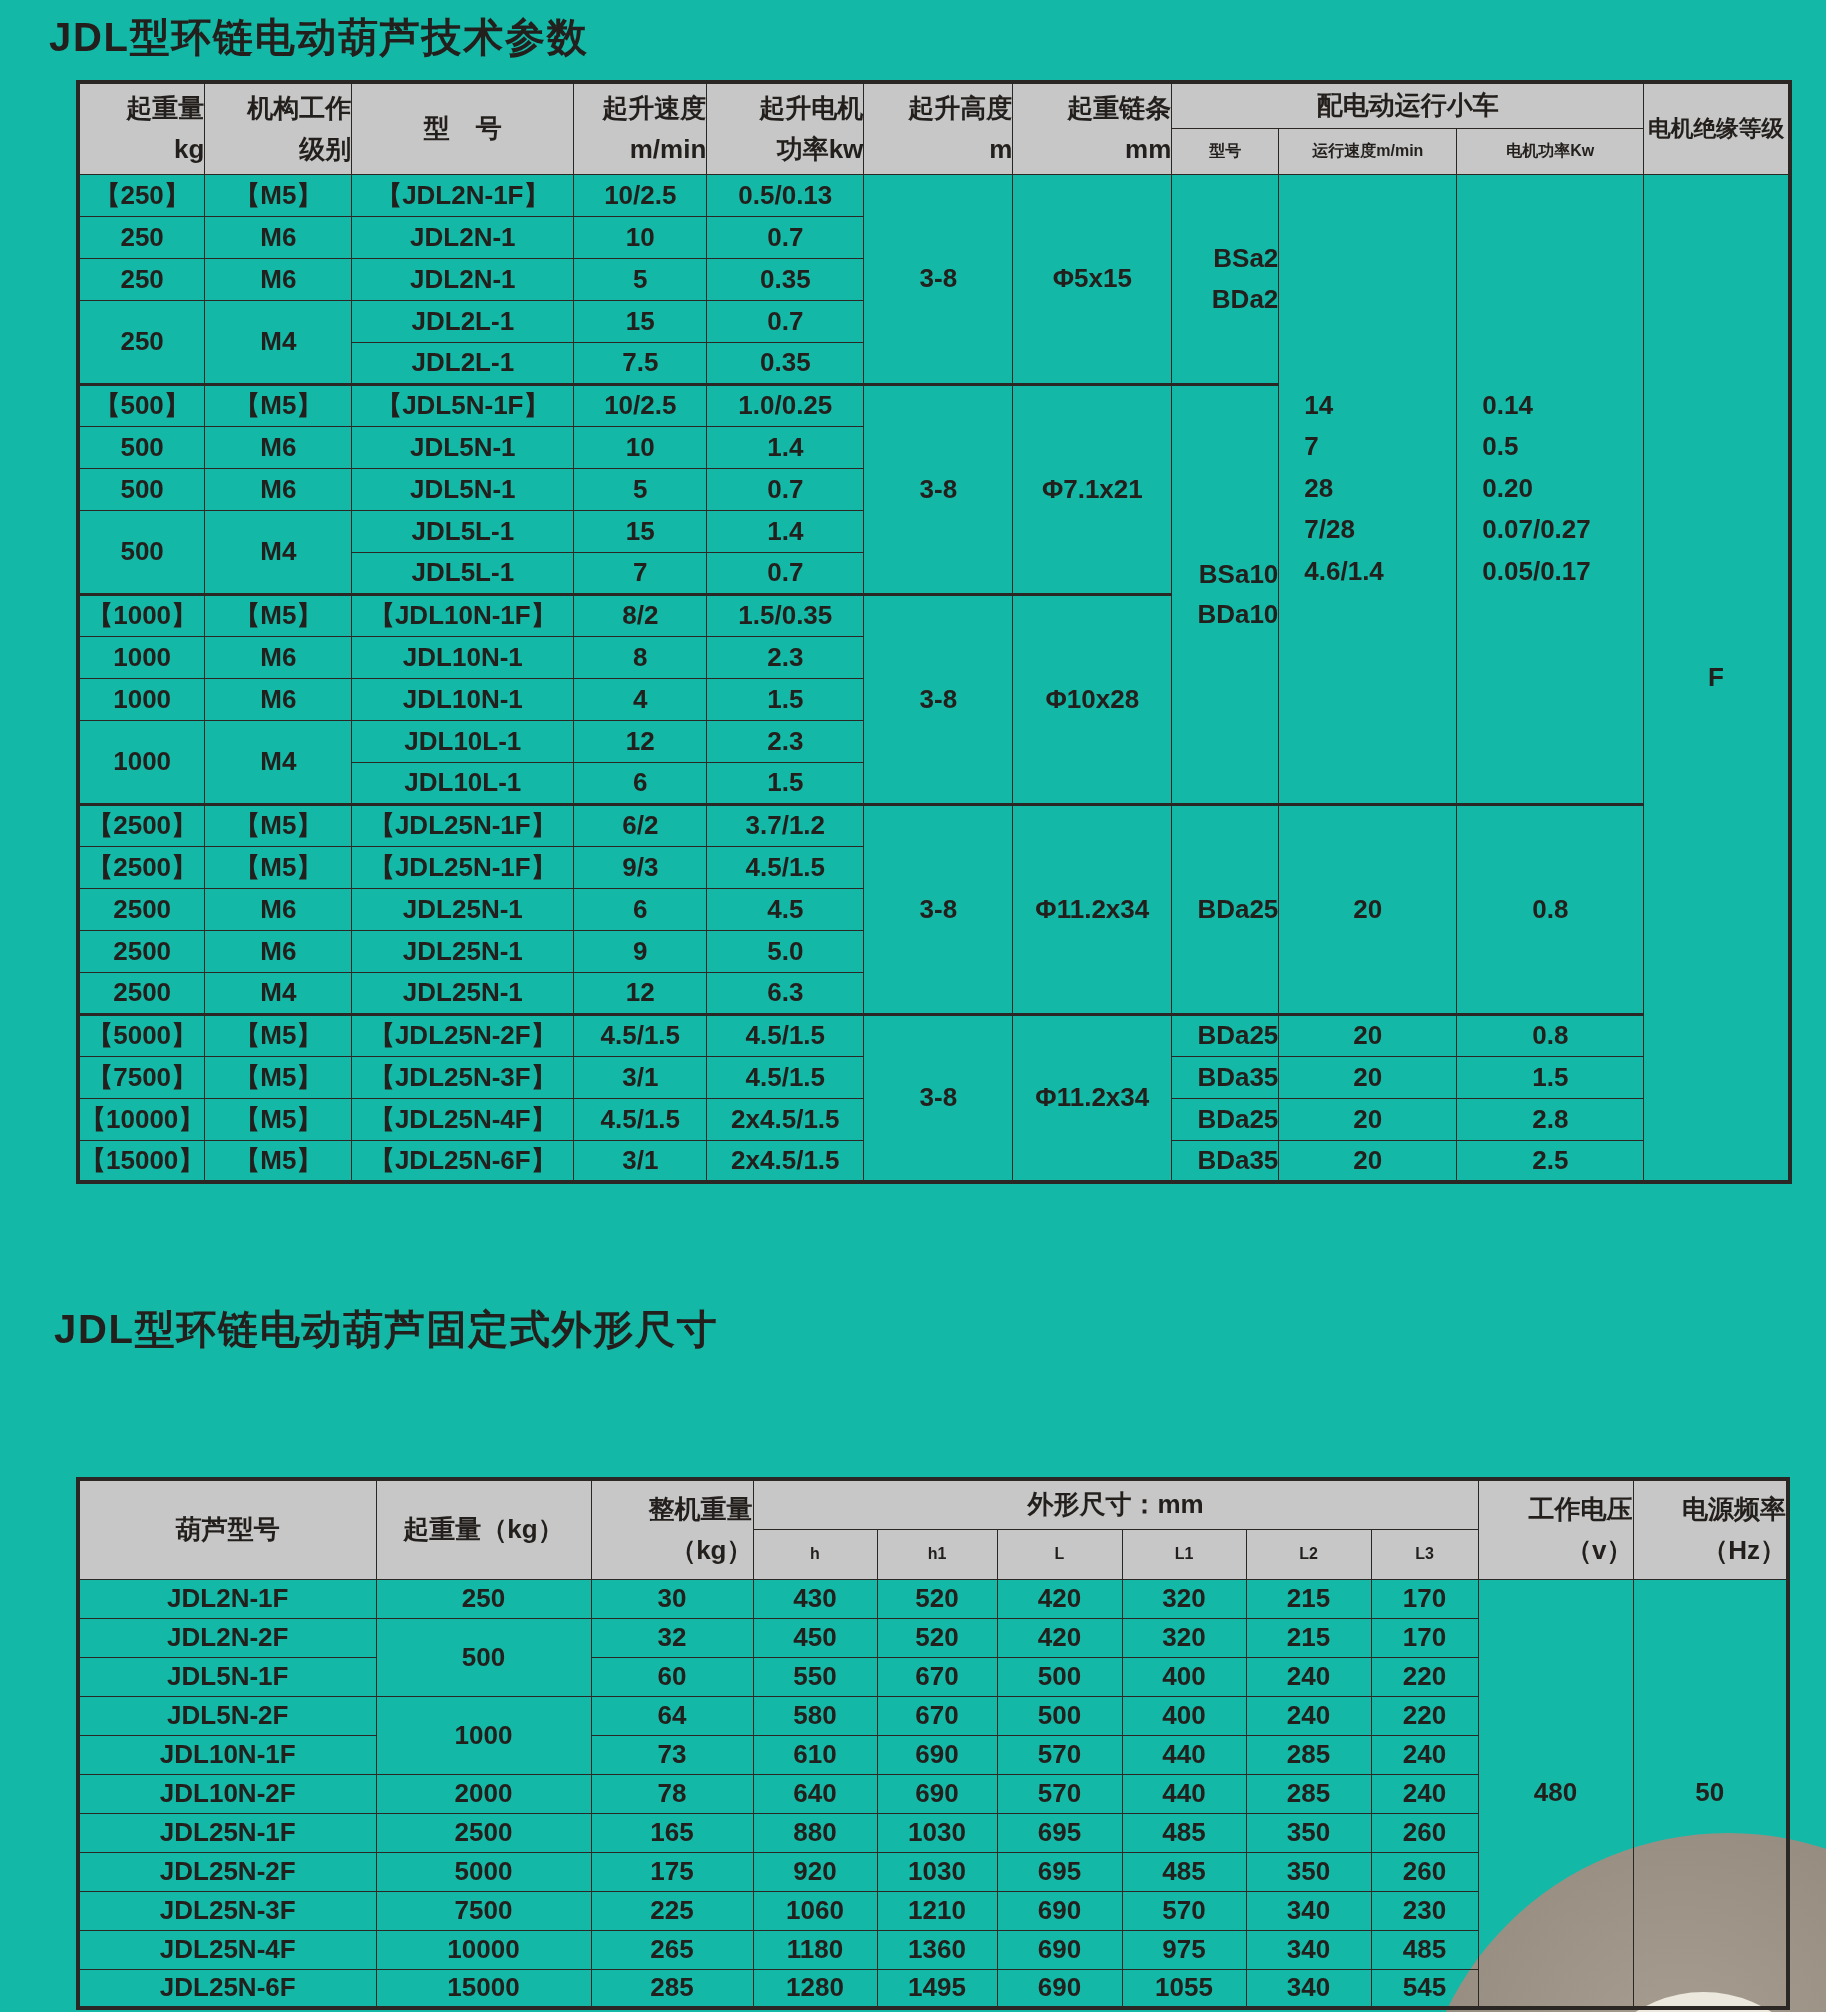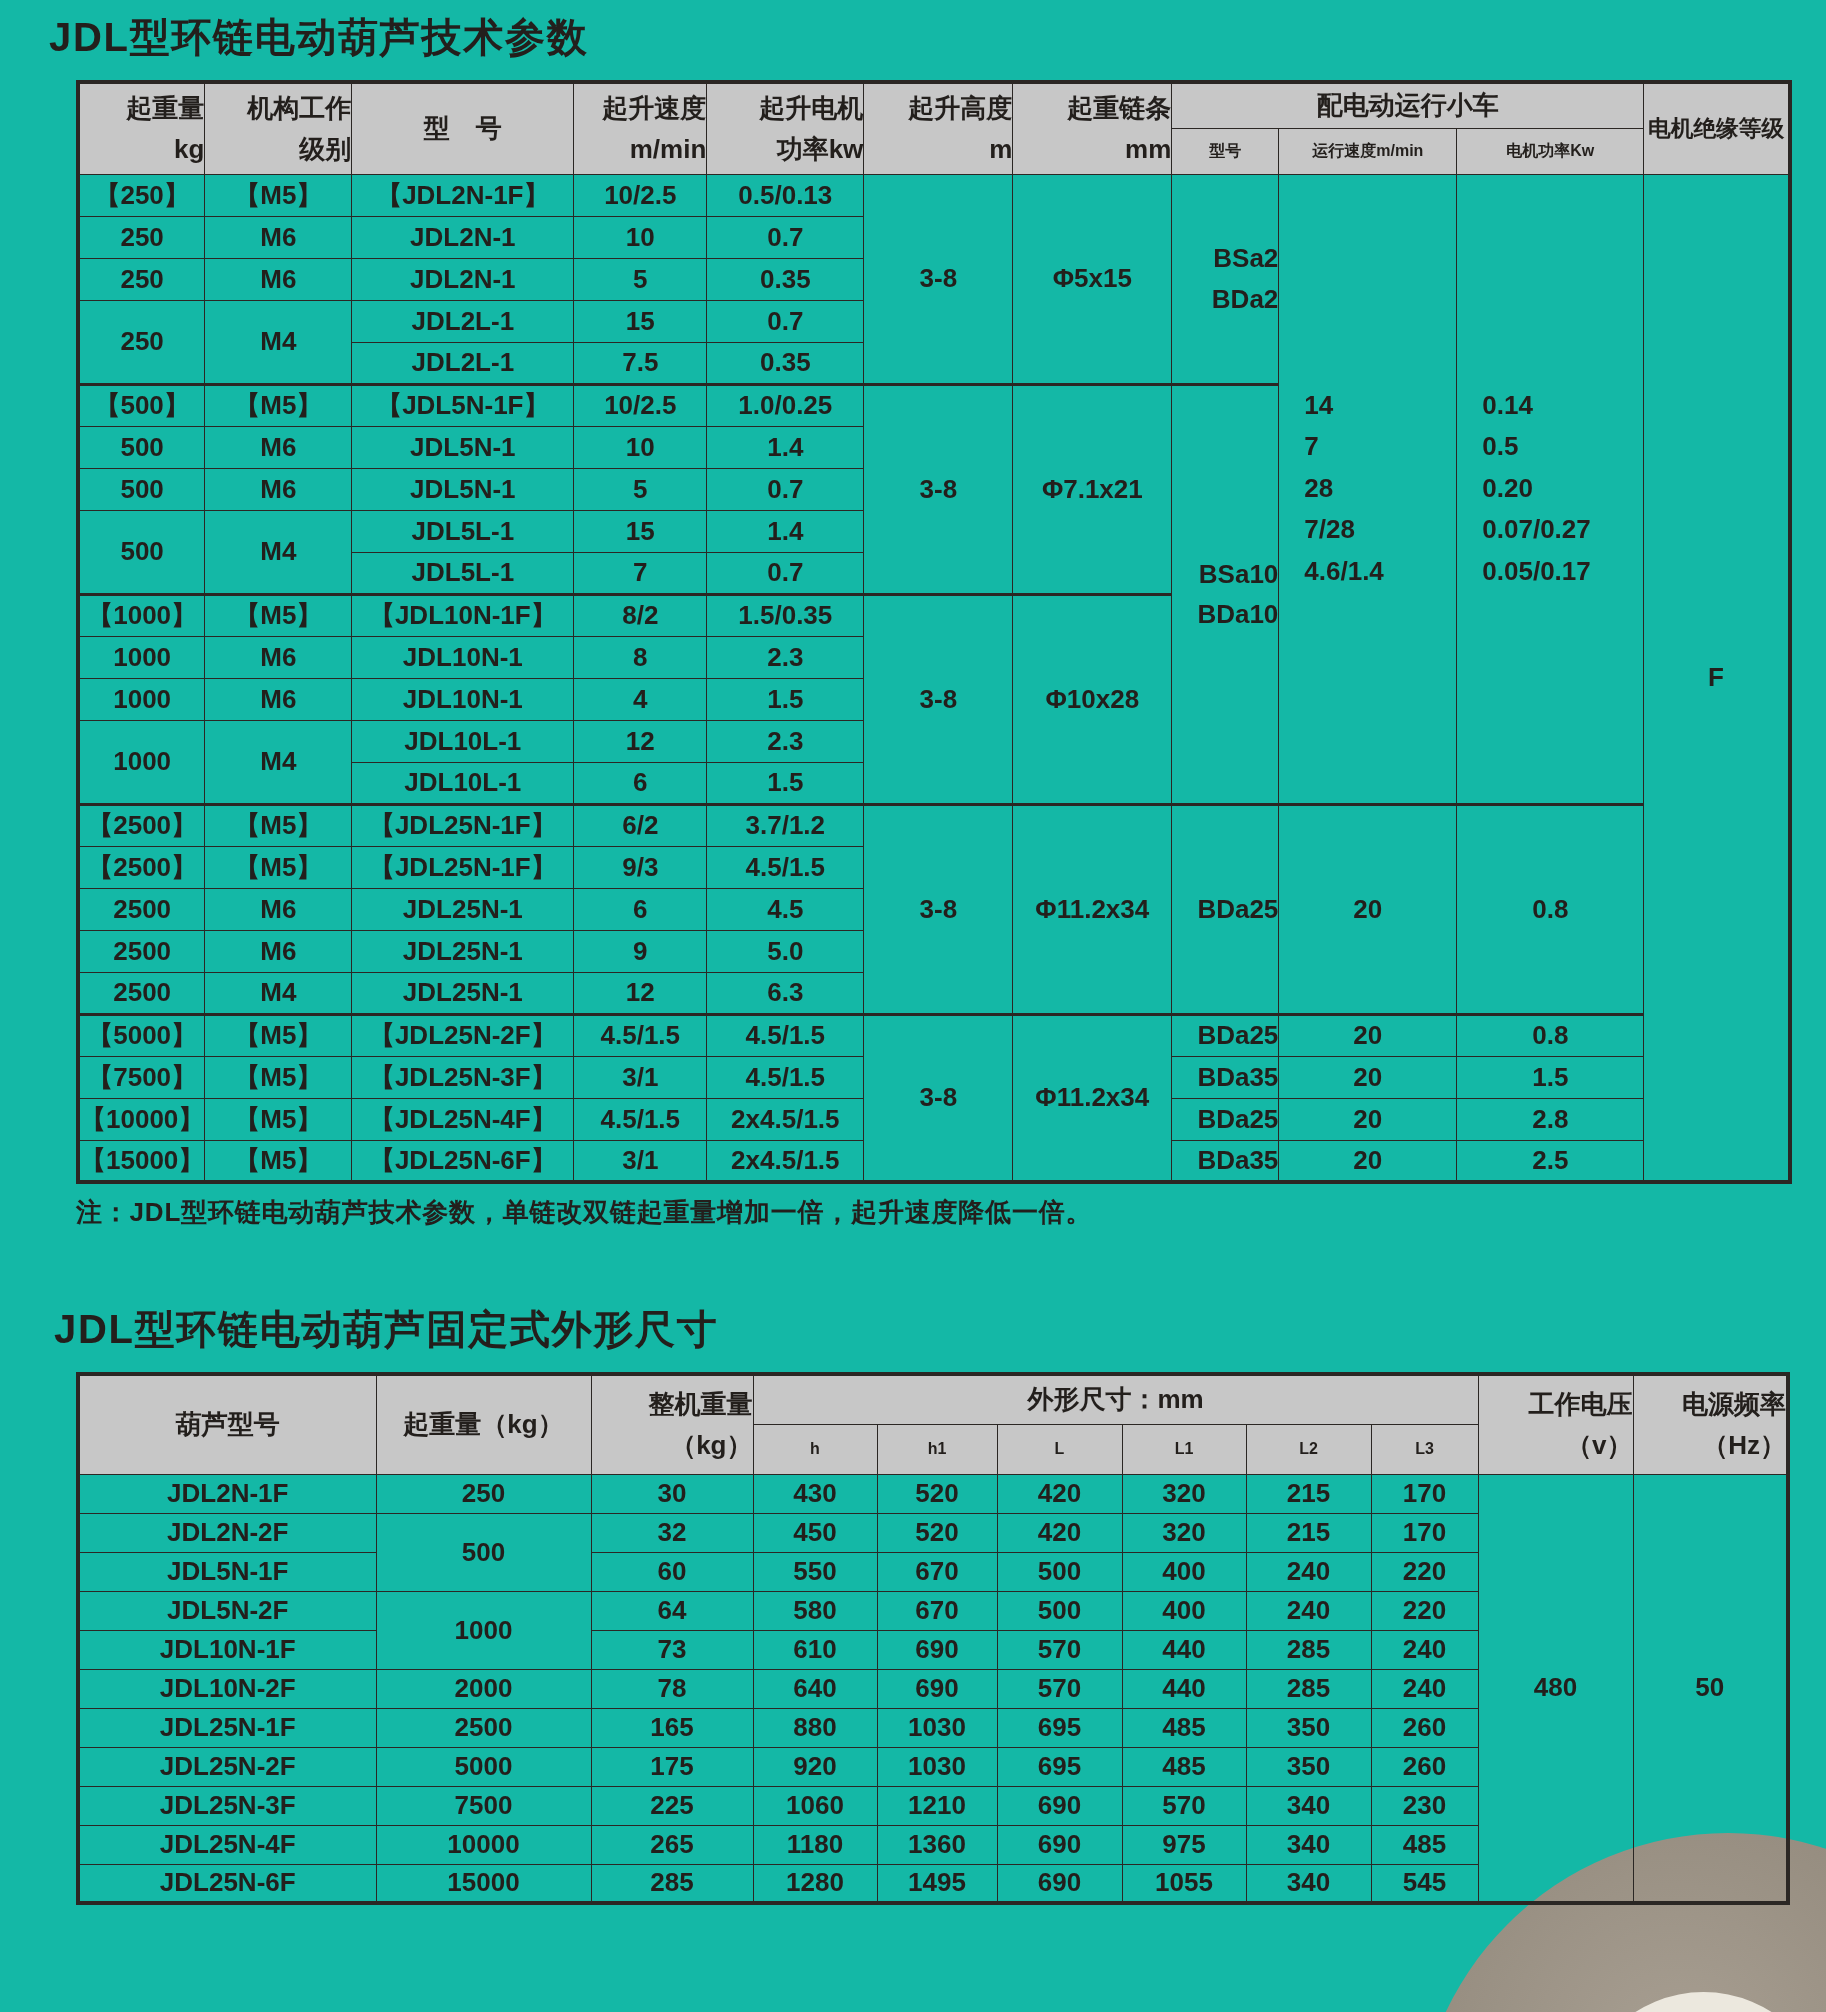--- a/index.html
+++ b/index.html
@@ -9,21 +9,21 @@
   }
   .title{position:absolute;margin:0;font-size:40px;letter-spacing:1.7px;white-space:nowrap;}
   .title1{left:49px;top:10px;}
   .title2{left:54px;top:1302px;}
   .note{position:absolute;left:76px;top:1195px;margin:0;font-size:26px;letter-spacing:0.8px;white-space:nowrap;}
   table.tb{
     position:absolute;border-collapse:collapse;table-layout:fixed;z-index:1;
     border:4.2px solid #2b2724;background:transparent;
   }
   .tb1{left:76px;top:80px;}
-  .tb2{left:76px;top:1372px;}
+  .tb2{left:76px;top:1477px;}
   table.tb td{
     border:1.7px solid #2b2724;text-align:center;vertical-align:middle;
     font-size:26px;font-weight:bold;padding:0;background:transparent;
   }
   table.tb thead td{background:#c7c7c7;}
   .tb1 thead tr{height:46px;}
   .tb1 tbody tr{height:42px;}
   .tb2 thead tr{height:50px;}
   .tb2 tbody tr{height:39px;}
   table.tb tr.gs td{border-top-width:3.4px;}
@@ -289,21 +289,20 @@
           <td>【JDL25N-6F】</td>
           <td>3/1</td>
           <td>2x4.5/1.5</td>
           <td class="left">BDa35</td>
           <td>20</td>
           <td>2.5</td>
         </tr>
       </tbody>
     </table>
 
-  <p class="note">注：JDL型环链电动葫芦技术参数，单链改双链起重量增加一倍，起升速度降低一倍。</p>
 
   <h1 class="title title2">JDL型环链电动葫芦固定式外形尺寸</h1>
 
   <table class="tb tb2">
       <colgroup>
         <col style="width: 298px;">
         <col style="width: 215px;">
         <col style="width: 162px;">
         <col style="width: 124px;">
         <col style="width: 120px;">

